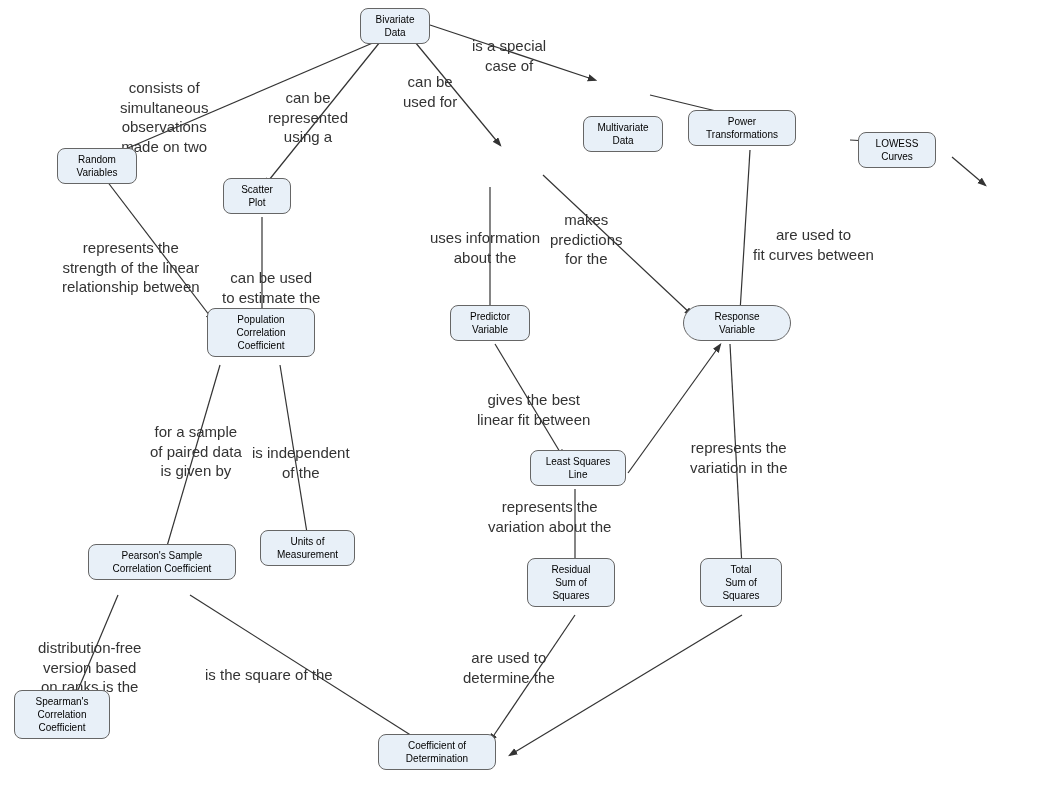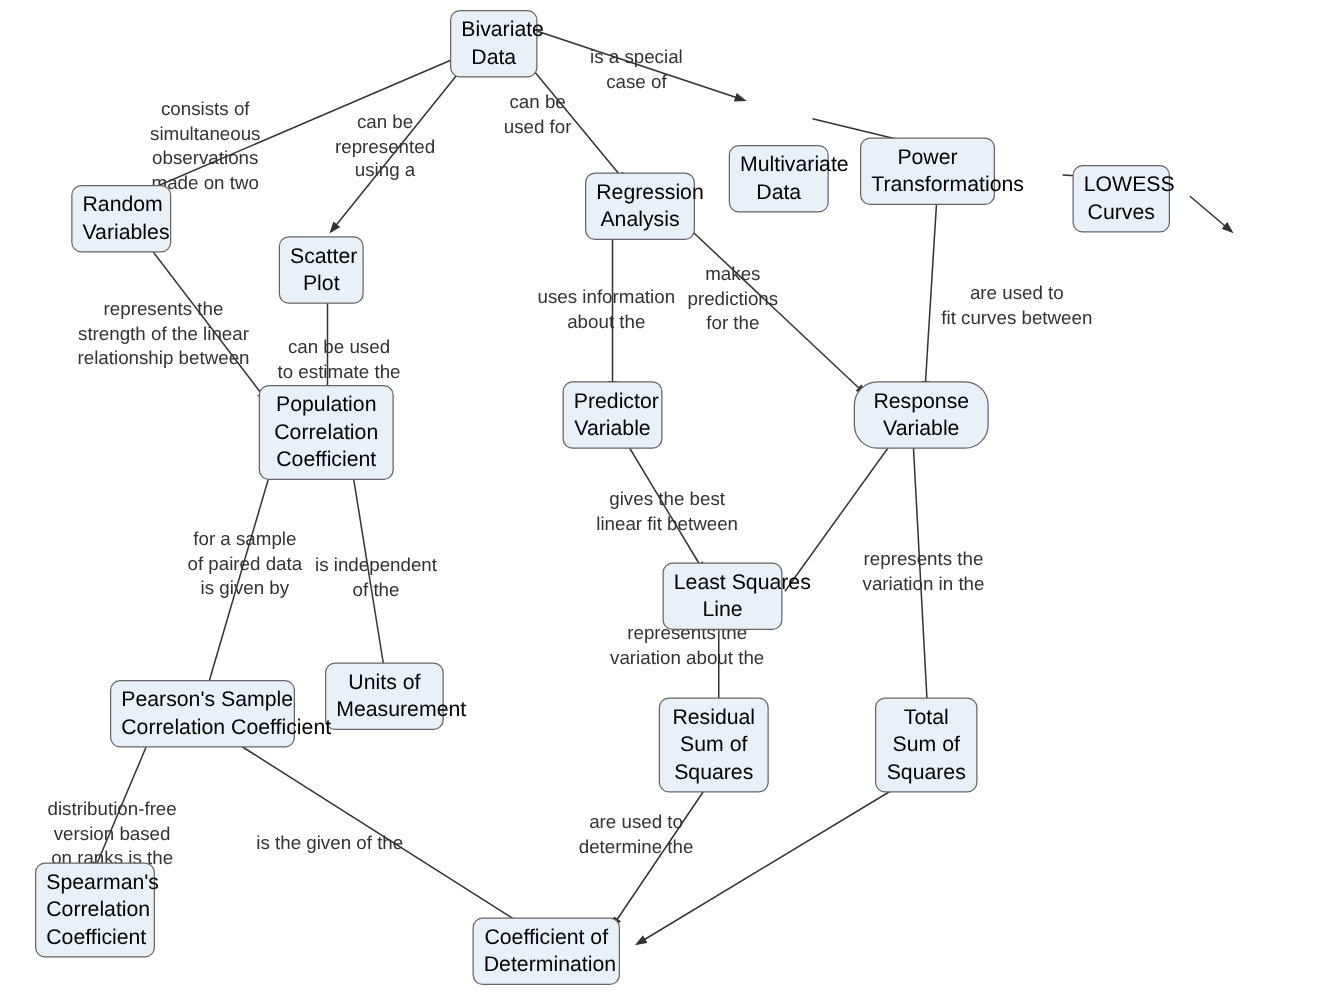--- a/index.html
+++ b/index.html
@@ -17,21 +17,21 @@
       width: 1055px;
       height: 801px;
     }
     .node {
       position: absolute;
       border: 1px solid #666;
       border-radius: 8px;
       background: #e8f0f8;
       padding: 4px 8px;
       text-align: center;
-      font-size: 17px;
+      font-size: 10px;
       line-height: 1.3;
       white-space: nowrap;
     }
     .label {
       position: absolute;
       font-size: 15px;
       color: #333;
       text-align: center;
       line-height: 1.3;
     }
@@ -116,33 +116,32 @@
   <div class="label" style="left:222px;top:268px;">can be used<br>to estimate the</div>
   <div class="label" style="left:430px;top:228px;">uses information<br>about the</div>
   <div class="label" style="left:550px;top:210px;">makes<br>predictions<br>for the</div>
   <div class="label" style="left:753px;top:225px;">are used to<br>fit curves between</div>
   <div class="label" style="left:477px;top:390px;">gives the best<br>linear fit between</div>
   <div class="label" style="left:252px;top:443px;">is independent<br>of the</div>
   <div class="label" style="left:150px;top:422px;">for a sample<br>of paired data<br>is given by</div>
   <div class="label" style="left:488px;top:497px;">represents the<br>variation about the</div>
   <div class="label" style="left:690px;top:438px;">represents the<br>variation in the</div>
   <div class="label" style="left:38px;top:638px;">distribution-free<br>version based<br>on ranks is the</div>
-  <div class="label" style="left:205px;top:665px;">is the given of the</div>
+  <div class="label" style="left:205px;top:665px;">is the square of the</div>
   <div class="label" style="left:463px;top:648px;">are used to<br>determine the</div>
 
   <div class="node" style="left:360px;top:8px;width:70px;">Bivariate<br>Data</div>
   <div class="node" style="left:583px;top:72px;width:80px;margin-top:44px;">Multivariate<br>Data</div>
-  <div class="node" style="left:468px;top:138px;width:88px;">Regression<br>Analysis</div>
   <div class="node" style="left:688px;top:110px;width:108px;">Power<br>Transformations</div>
   <div class="node" style="left:858px;top:132px;width:78px;">LOWESS<br>Curves</div>
   <div class="node" style="left:22px;top:148px;width:80px;margin-left:35px;">Random<br>Variables</div>
-  <div class="node" style="left:223px;top:178px;width:68px;margin-top:11px;">Scatter<br>Plot</div>
+  <div class="node" style="left:223px;top:178px;width:68px;">Scatter<br>Plot</div>
   <div class="node" style="left:450px;top:305px;width:80px;">Predictor<br>Variable</div>
   <div class="node" style="left:683px;top:305px;width:108px;border-radius:19px;">Response<br>Variable</div>
   <div class="node" style="left:207px;top:308px;width:108px;">Population<br>Correlation<br>Coefficient</div>
   <div class="node" style="left:530px;top:450px;width:96px;">Least Squares<br>Line</div>
   <div class="node" style="left:260px;top:530px;width:95px;">Units of<br>Measurement</div>
   <div class="node" style="left:700px;top:558px;width:82px;">Total<br>Sum of<br>Squares</div>
   <div class="node" style="left:527px;top:558px;width:88px;">Residual<br>Sum of<br>Squares</div>
   <div class="node" style="left:40px;top:544px;width:148px;margin-left:48px;">Pearson's Sample<br>Correlation Coefficient</div>
-  <div class="node" style="left:28px;top:690px;width:96px;">Spearman's<br>Correlation<br>Coefficient</div>
+  <div class="node" style="left:14px;top:690px;width:96px;">Spearman's<br>Correlation<br>Coefficient</div>
   <div class="node" style="left:378px;top:734px;width:118px;">Coefficient of<br>Determination</div>
 </div>
 
 </body></html>

